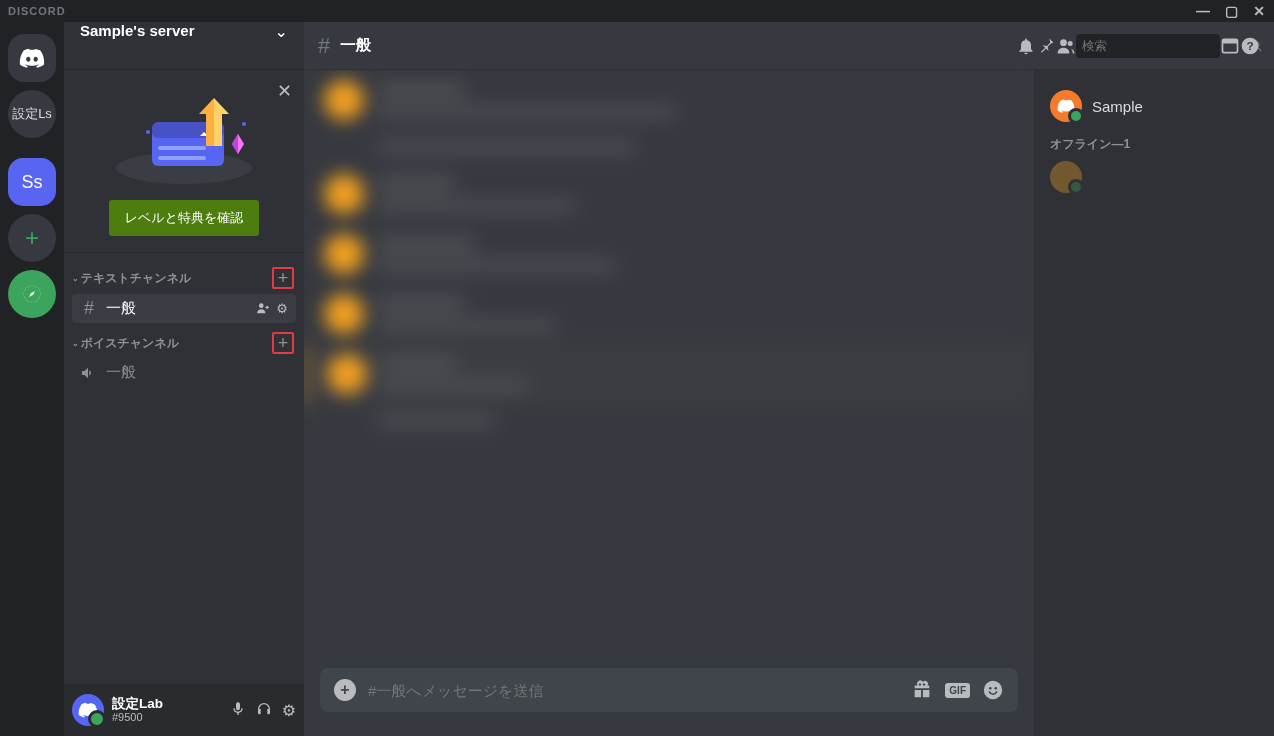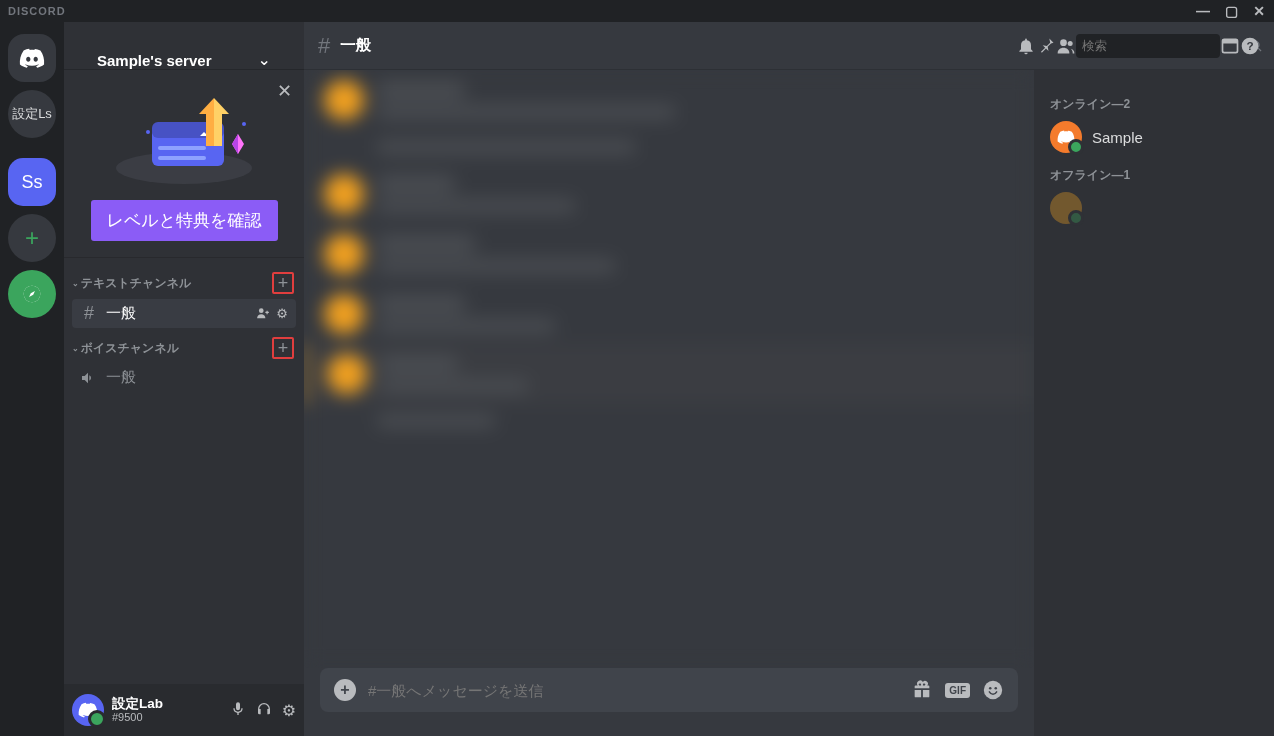--- a/index.html
+++ b/index.html
@@ -9,27 +9,27 @@
 .winbtns span{cursor:pointer;}
 .app{display:flex;height:714px;}
 .guilds{width:64px;background:#202225;display:flex;flex-direction:column;align-items:center;padding-top:12px;gap:8px;}
 .guild{width:48px;height:48px;border-radius:50%;background:#36393f;display:flex;align-items:center;justify-content:center;cursor:pointer;font-size:18px;color:#fff;}
 .guild.home{border-radius:16px;}
 .guild.label{font-size:13px;color:#dcddde;background:#36393f;}
 .guild.sel{background:#5865f2;border-radius:15px;margin-top:12px;}
 .guild.add{color:#3ba55d;font-size:24px;}
 .guild.explore{background:#3ba55d;color:#fff;}
 .sidebar{width:240px;background:#2f3136;display:flex;flex-direction:column;}
-.sv-head{height:48px;display:flex;align-items:flex-end;justify-content:space-between;padding:0 33px;border-bottom:1px solid rgba(0,0,0,.2);cursor:pointer;}
+.sv-head{height:48px;display:flex;align-items:flex-start;justify-content:space-between;padding:0 16px;border-bottom:1px solid rgba(0,0,0,.2);cursor:pointer;}
 .sv-head .name{font-weight:600;font-size:15px;color:#fff;}
 .boost{position:relative;padding:16px;border-bottom:1px solid rgba(0,0,0,.15);}
 .boost .close{position:absolute;top:10px;right:12px;color:#b9bbbe;cursor:pointer;font-size:18px;}
 .boost .img{height:100px;display:flex;align-items:center;justify-content:center;}
 .boost .txt{font-size:13px;text-align:center;color:#dcddde;margin-top:6px;line-height:1.45;}
-.boost button{display:block;margin:14px auto 0;background:#8b5cf6;border:none;color:#fff;padding:9px 16px;border-radius:3px;font-size:17px;cursor:pointer;}
+.boost button{display:block;margin:14px auto 0;background:#4d7c0f;border:none;color:#fff;padding:9px 16px;border-radius:3px;font-size:13px;cursor:pointer;}
 .ch-list{flex:1;overflow:auto;padding:6px 0;}
 .cat{display:flex;align-items:center;justify-content:space-between;padding:8px 10px 4px 8px;text-transform:none;}
 .cat .catname{font-size:12px;color:#8e9297;font-weight:600;display:flex;align-items:center;gap:2px;}
 .cat .catname .arrow{font-size:8px;}
 .cat .plus{width:22px;height:22px;display:flex;align-items:center;justify-content:center;color:#8e9297;cursor:pointer;font-size:18px;}
 .highlight{border:2px solid #e03e3e;border-radius:2px;}
 .ch{display:flex;align-items:center;gap:8px;padding:4px 8px;margin:1px 8px;border-radius:4px;color:#8e9297;cursor:pointer;font-size:15px;}
 .ch.sel{background:#393c43;color:#fff;}
 .ch .ico{font-size:18px;color:#8e9297;width:18px;text-align:center;}
 .ch .cname{flex:1;}
@@ -303,21 +303,20 @@
                 <circle cx="12" cy="12" r="10"></circle>
                 <circle cx="9" cy="10" r="1.4" fill="#40444b"></circle>
                 <circle cx="15" cy="10" r="1.4" fill="#40444b"></circle>
                 <path d="M8 14c1 1.8 2.5 2.6 4 2.6S15 15.8 16 14" stroke="#40444b" stroke-width="1.6" fill="none" stroke-linecap="round"></path>
               </svg>
             </span>
         </div>
       </div>
 
       <div class="members">
-        <div class="mgrp">オンライン—2</div>
         <div class="mem">
           <div class="mav" style="background:#f47b2c;">
             <svg width="18" height="14" viewBox="0 0 28 20">
                 <path fill="#fff" d="M23 2c-2-1-4-1.5-6-1.7l-.5 1C14.8 1 13.2 1 11.5 1.3L11 0C9 .2 7 .9 5 2 1.5 7 .6 12 1 17c2.4 1.8 5 3 7.5 3.6l1-1.7c-1-.4-2-.9-3-1.5l.7-.5c4.4 2 9.2 2 13.6 0l.7.5c-1 .6-2 1.1-3 1.5l1 1.7C22 20 24.6 18.8 27 17c.5-5.8-.9-10.8-4-15z"></path>
               </svg>
           </div>
           <span class="mname">Sample</span>
         </div>
         <div class="mgrp">オフライン—1</div>
         <div class="mem off">

